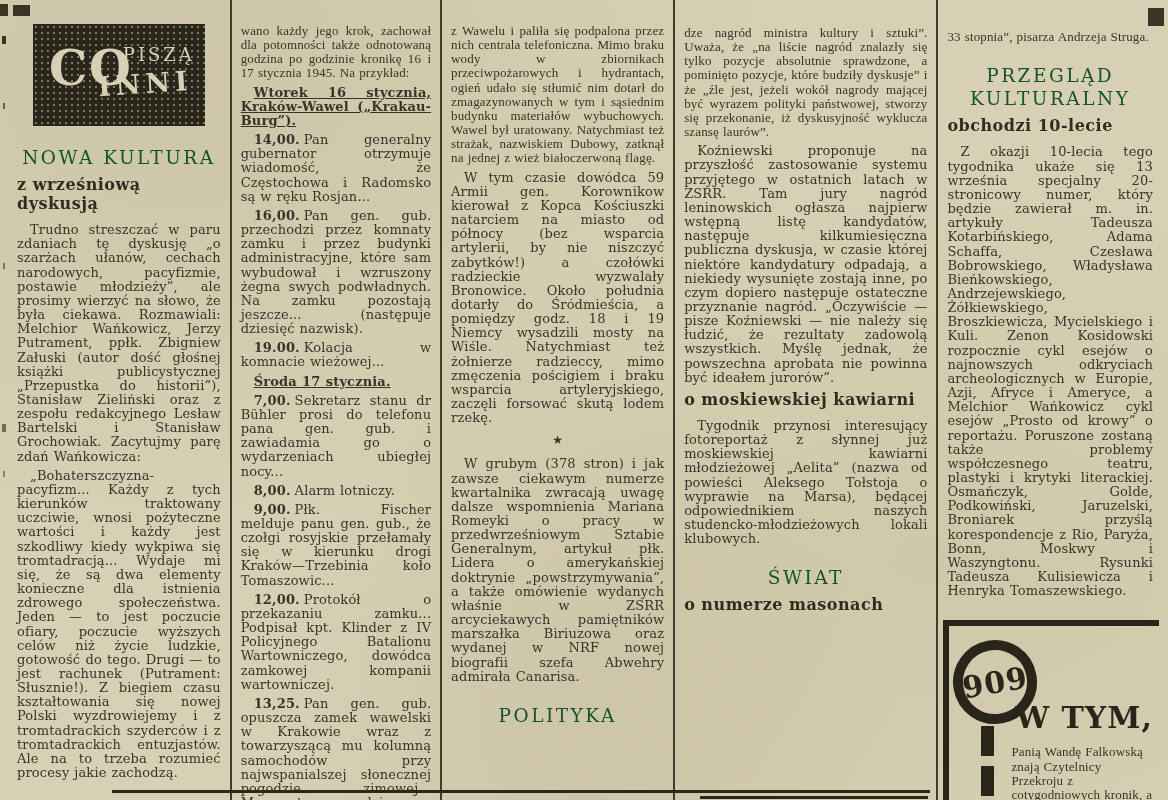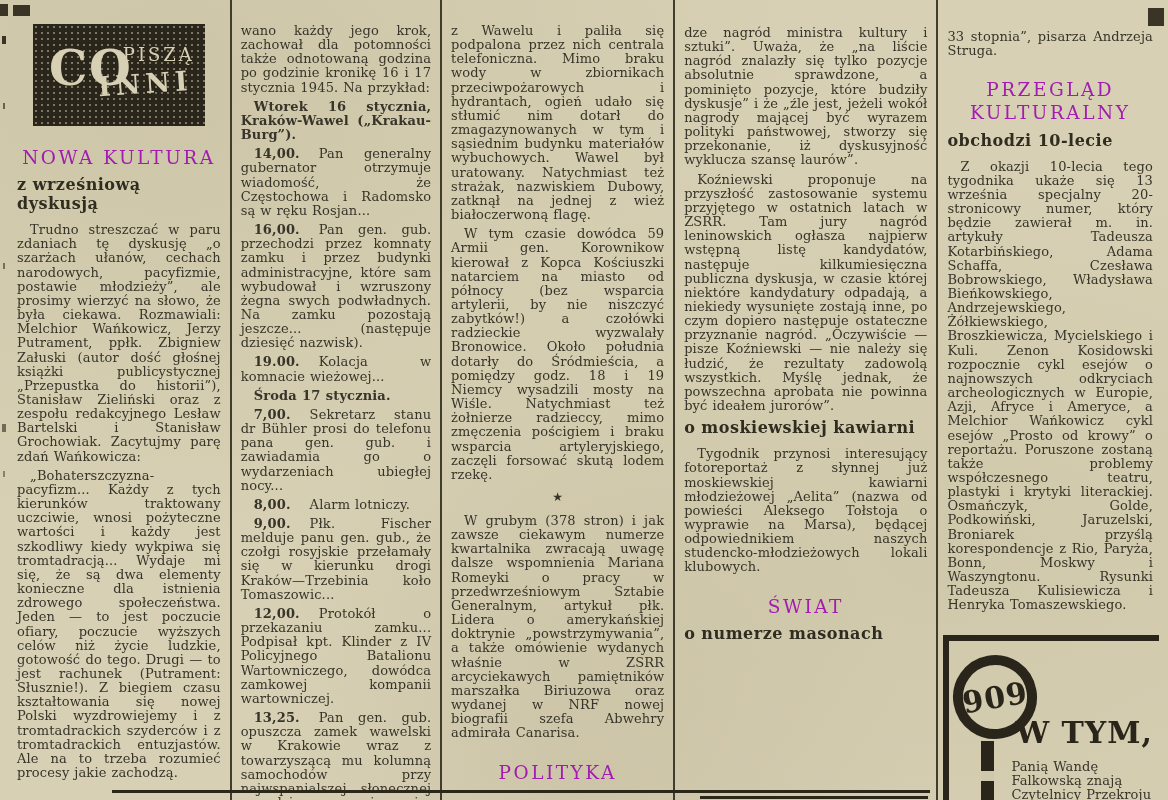--- a/index.html
+++ b/index.html
@@ -16,26 +16,26 @@
   .cols{position:absolute;left:8px;top:0;width:1154px;height:800px;display:flex;}
   .col{box-sizing:border-box;overflow:hidden;height:800px;padding:24px 9px 0 9px;}
   .col.c0{width:234px;padding-top:12px;}
   .col.c1{width:220px;}
   .col.c2{width:244px;}
   .col.c3{width:276px;padding-top:26px;}
   .col.c4{width:236px;padding-top:30px;}
   .vrule{width:2px;height:800px;background:#403c2e;}
   .col p{margin:0 0 5px;font-size:13px;line-height:1.09;text-align:justify;
          text-indent:13px;letter-spacing:.15px;word-spacing:.6px;}
-  .col p.noindent{text-indent:0;}
-  .col p.bold{font-weight:bold;}
+  .col p.noindent{text-indent:0;font-family:Liberation Serif, serif;}
+  .col p.bold{font-weight:bold;text-decoration:underline;}
   .col p.pole-indent{margin-left:58px;text-align:left;}
-  .entry b{margin-right:19px;}
+  .entry b{margin-right:4px;}
   h2.heading{margin:20px 0 6px;font-size:18.5px;font-weight:normal;text-align:center;
-             letter-spacing:2.5px;color:#a21caf;line-height:1.25;}
+             letter-spacing:2.5px;color:#14532d;line-height:1.25;}
   h3.subheading{margin:4px 0 10px;font-size:16px;font-weight:bold;text-align:left;
                 letter-spacing:.5px;color:#2f2c20;}
   .star{text-align:center;font-size:12px;margin:8px 0 10px;}
   
   .logo{position:relative;width:172px;height:102px;margin:12px auto 16px;
         background:#29251a;overflow:hidden;}
   .logo::after{content:"";position:absolute;inset:0;z-index:1;opacity:.5;
         background-image:radial-gradient(rgba(215,208,180,.95) 1.1px, transparent 1.5px);
         background-size:6px 6px;}
   .logo span{position:absolute;z-index:2;color:#d7d0b4;}

